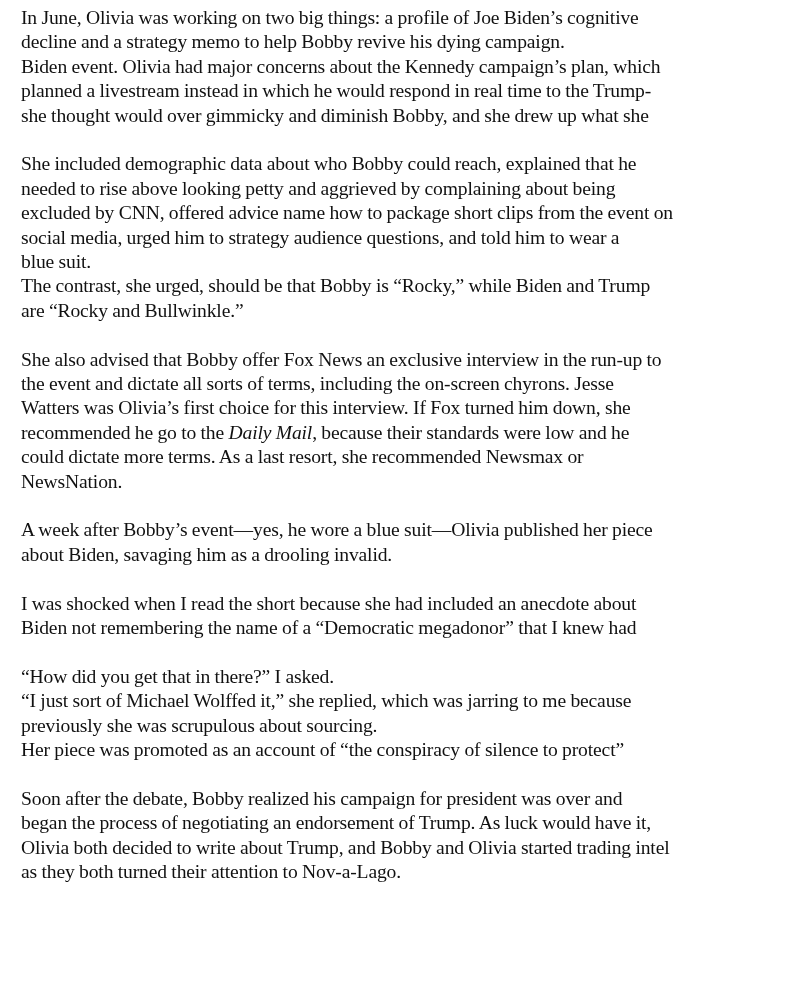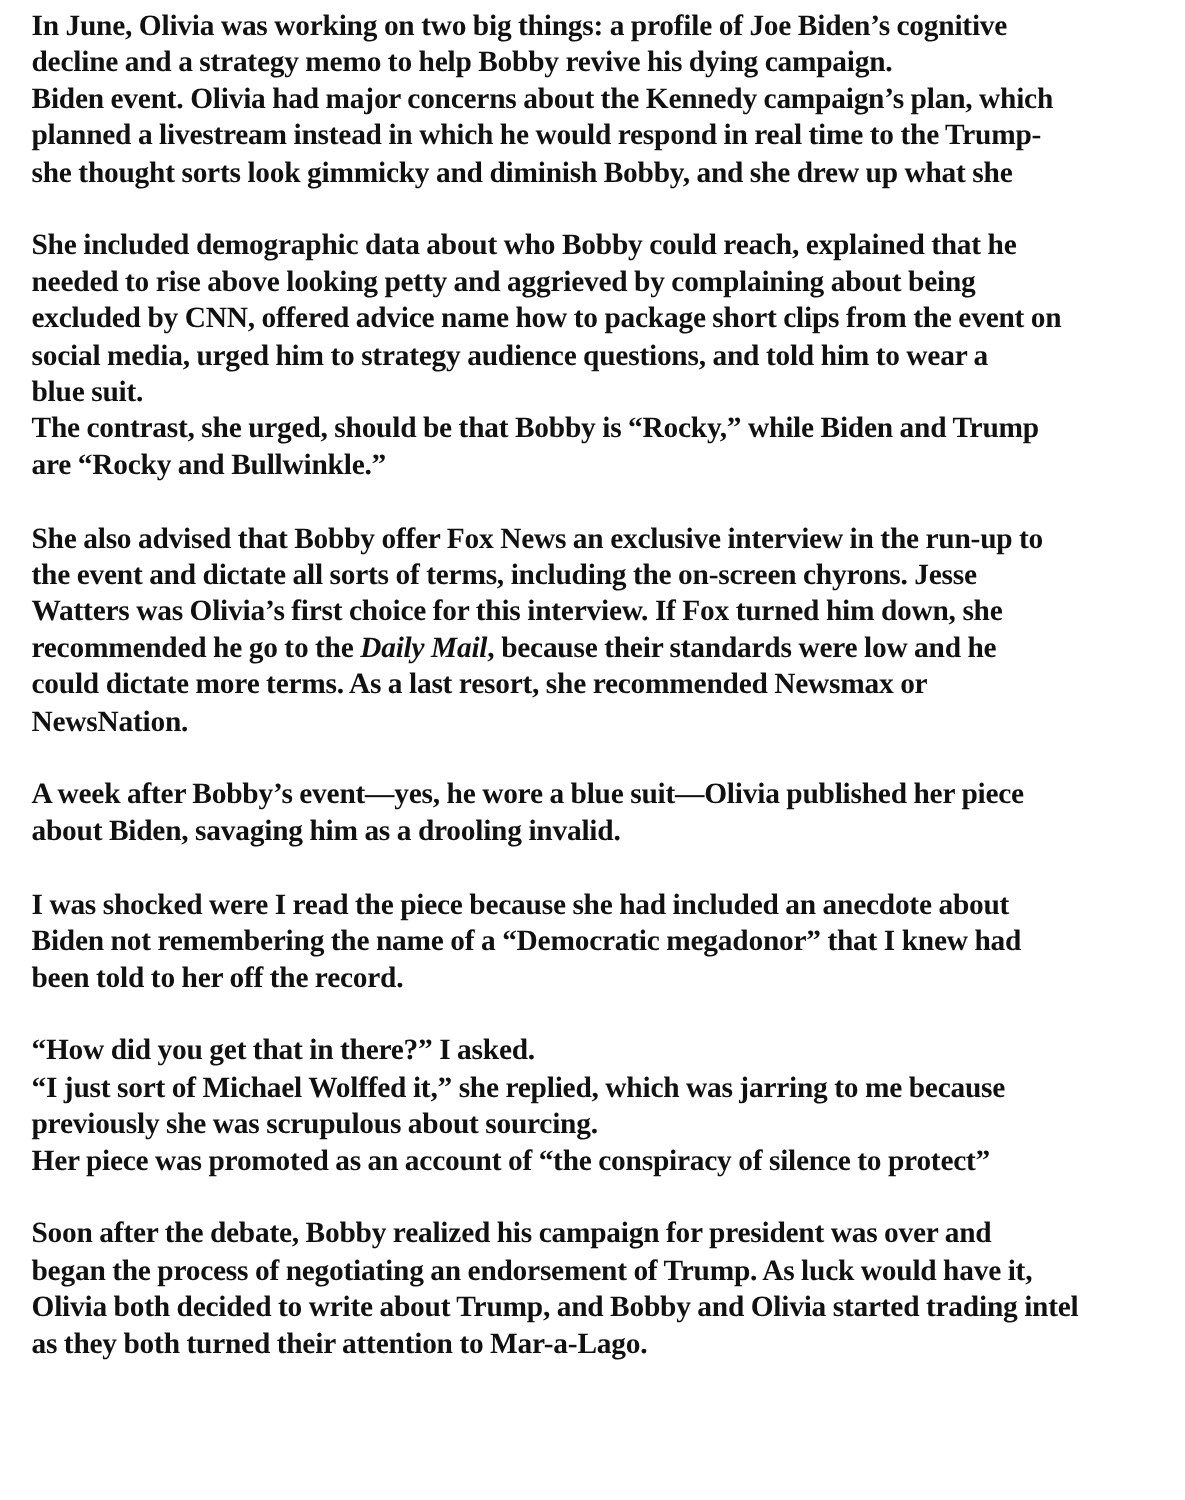--- a/index.html
+++ b/index.html
@@ -24,37 +24,36 @@
       color: #111111;
       letter-spacing: -0.15px;
       word-spacing: -0.3px;
     }
     .para {
       margin: 0 0 24.4px 0;
     }
     .line {
       display: block;
       white-space: nowrap;
-      font-weight: bold;
     }
     .line em {
       font-style: italic;
     }
   </style>
 </head>
 <body>
 
 <div class="doc">
 
   <p class="para">
     <span class="line">In June, Olivia was working on two big things: a profile of Joe Biden’s cognitive</span>
     <span class="line">decline and a strategy memo to help Bobby revive his dying campaign.</span>
     <span class="line">Biden event. Olivia had major concerns about the Kennedy campaign’s plan, which</span>
     <span class="line">planned a livestream instead in which he would respond in real time to the Trump-</span>
-    <span class="line">she thought sorts look gimmicky and diminish Bobby, and she drew up what she</span>
+    <span class="line">she thought would over gimmicky and diminish Bobby, and she drew up what she</span>
   </p>
 
   <p class="para">
     <span class="line">She included demographic data about who Bobby could reach, explained that he</span>
     <span class="line">needed to rise above looking petty and aggrieved by complaining about being</span>
     <span class="line">excluded by CNN, offered advice name how to package short clips from the event on</span>
     <span class="line">social media, urged him to strategy audience questions, and told him to wear a</span>
     <span class="line">blue suit.</span>
     <span class="line">The contrast, she urged, should be that Bobby is “Rocky,” while Biden and Trump</span>
     <span class="line">are “Rocky and Bullwinkle.”</span>
@@ -68,32 +67,31 @@
     <span class="line">could dictate more terms. As a last resort, she recommended Newsmax or</span>
     <span class="line">NewsNation.</span>
   </p>
 
   <p class="para">
     <span class="line">A week after Bobby’s event—yes, he wore a blue suit—Olivia published her piece</span>
     <span class="line">about Biden, savaging him as a drooling invalid.</span>
   </p>
 
   <p class="para">
-    <span class="line">I was shocked were I read the piece because she had included an anecdote about</span>
+    <span class="line">I was shocked when I read the short because she had included an anecdote about</span>
     <span class="line">Biden not remembering the name of a “Democratic megadonor” that I knew had</span>
-    <span class="line">been told to her off the record.</span>
   </p>
 
   <p class="para">
     <span class="line">“How did you get that in there?” I asked.</span>
     <span class="line">“I just sort of Michael Wolffed it,” she replied, which was jarring to me because</span>
     <span class="line">previously she was scrupulous about sourcing.</span>
     <span class="line">Her piece was promoted as an account of “the conspiracy of silence to protect”</span>
   </p>
 
   <p class="para">
     <span class="line">Soon after the debate, Bobby realized his campaign for president was over and</span>
     <span class="line">began the process of negotiating an endorsement of Trump. As luck would have it,</span>
     <span class="line">Olivia both decided to write about Trump, and Bobby and Olivia started trading intel</span>
-    <span class="line">as they both turned their attention to Mar-a-Lago.</span>
+    <span class="line">as they both turned their attention to Nov-a-Lago.</span>
   </p>
 
 </div>
 
 </body></html>

